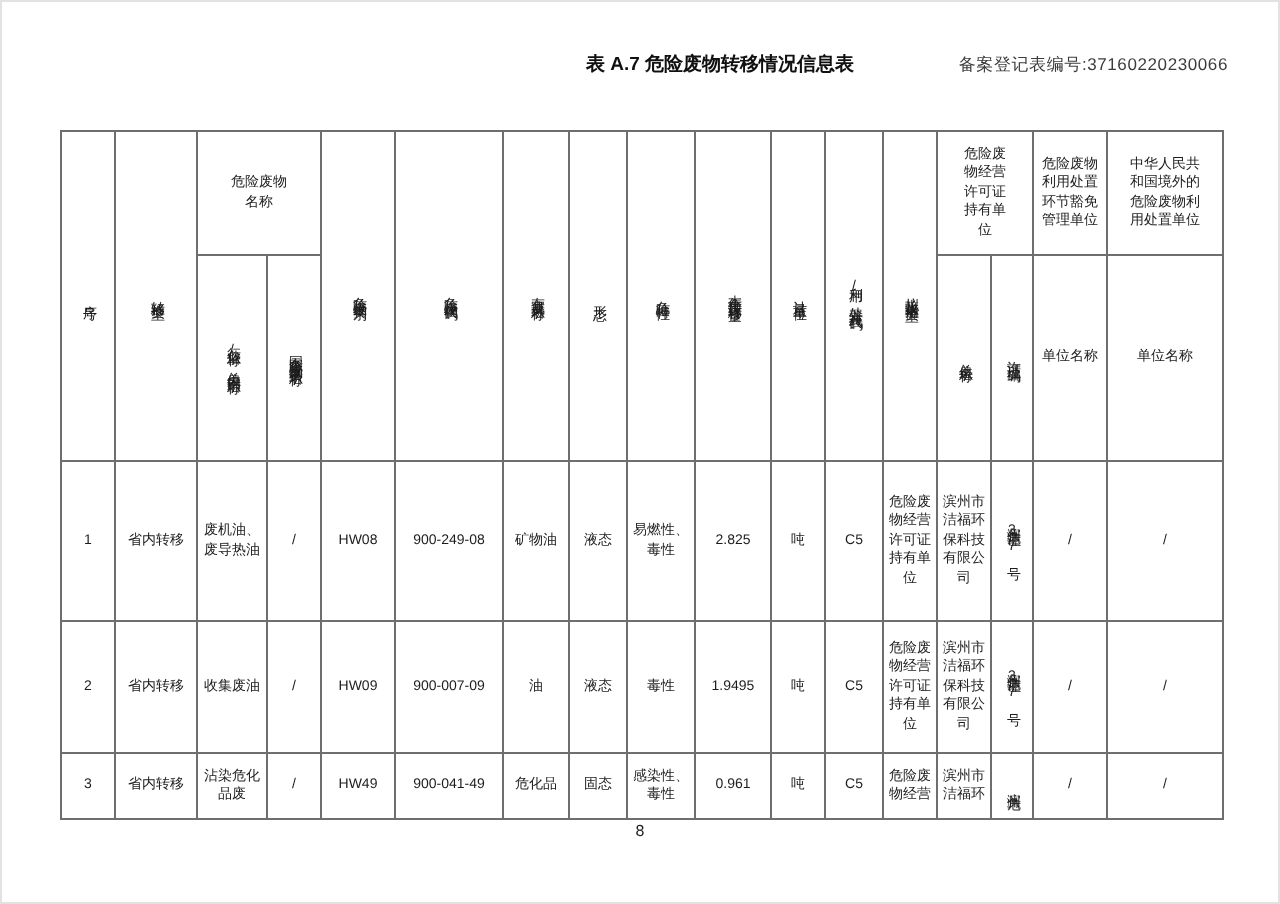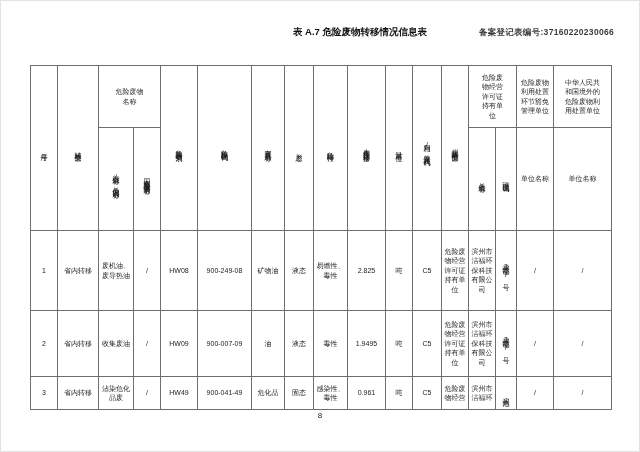--- a/index.html
+++ b/index.html
@@ -10,21 +10,21 @@
     color:#1a1a1a;
     position:relative;
     overflow:hidden;
   }
   .page-frame {
     position:absolute; left:0; top:0; width:638px; height:450px;
     border:1px solid #e2e2e2;
   }
   .reg-no {
     position:absolute; top:27px; right:26px;
-    font-size:8.5px; color:#3c3c3c; letter-spacing:0.3px;font-weight:bold;
+    font-size:8.5px; color:#3c3c3c; letter-spacing:0.3px;
   }
   .doc-title {
     position:absolute; top:26px; left:0; width:100%;
     text-align:center; font-size:9.5px; font-weight:bold; color:#111;padding-left:40px;
   }
   table.main {
     position:absolute; left:30px; top:65px;
     width:581px; table-layout:fixed;
     border-collapse:collapse;
   }

